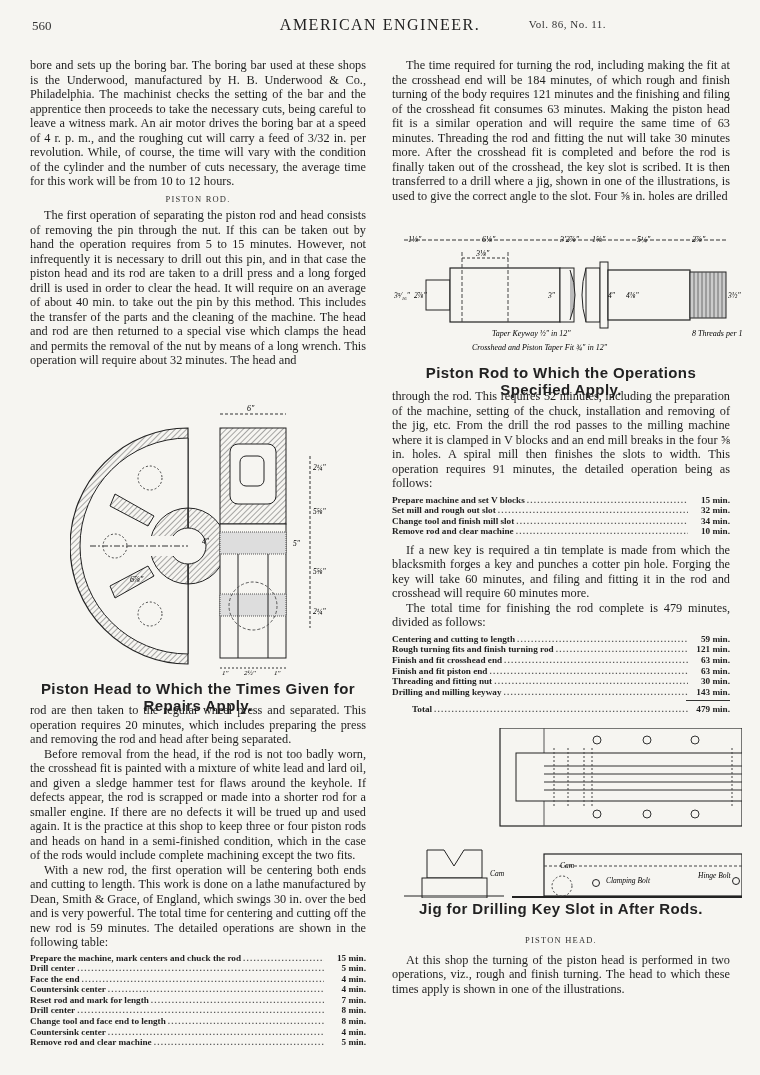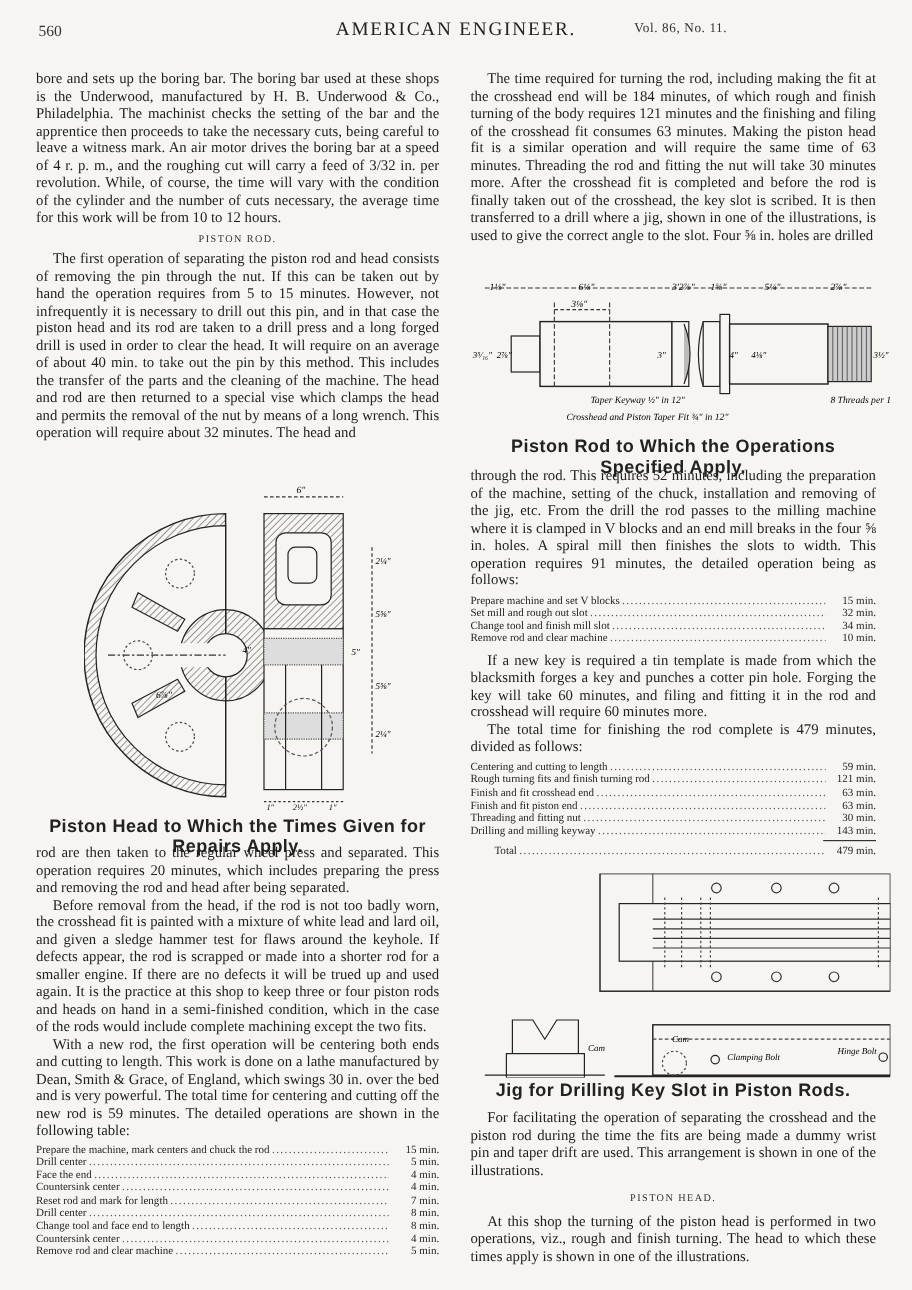--- a/index.html
+++ b/index.html
@@ -17,21 +17,21 @@
 
   .col { position: absolute; font-size: 12.3px; line-height: 14.5px; text-align: justify; }
   .col p { margin: 0; }
   .col p.ind { text-indent: 14px; }
   .left { left: 30px; width: 336px; }
   .right { left: 392px; width: 338px; }
 
   .subhead { text-align: center; font-size: 8.5px; letter-spacing: 1.2px; margin: 3px 0 2px 0; color: #333; font-family: Liberation Serif, serif; }
 
   .optable { font-size: 9.2px; line-height: 10.6px; margin: 0; }
-  .optable .row { display: flex; align-items: center; }
+  .optable .row { display: flex; align-items: center; font-weight: bold; }
   .optable .lbl { white-space: nowrap; }
   .optable .dots { flex: 1; overflow: hidden; white-space: nowrap; margin: 0 2px; color: #555; }
   .optable .dots::after { content: "........................................................................................................................................................"; letter-spacing: 1.2px; }
   .optable .val { white-space: nowrap; text-align: right; min-width: 40px; }
   .totalrule { border-top: 1px solid #333; width: 44px; margin: 3px 0 3px auto; }
   .optable .row.total .lbl { padding-left: 20px; }
 
   .caption { position: absolute; font-family: Liberation Sans, sans-serif; font-weight: bold; font-size: 15px; letter-spacing: 0.4px; text-align: center; color: #222; }
   .fig { position: absolute; }
   .fig svg { display: block; }
@@ -313,19 +313,18 @@
     <line x1="152" y1="138" x2="350" y2="138" stroke="#444" stroke-dasharray="3,2"></line>
     <line x1="120" y1="169" x2="350" y2="169" stroke="#222" stroke-width="2"></line>
     <circle cx="170" cy="158" r="10" fill="none" stroke="#444" stroke-dasharray="2,2"></circle>
     <text x="168" y="140" font-size="7.5" class="svgtxt">Cam</text>
     <circle cx="204" cy="155" r="3.5" fill="none" stroke="#222"></circle>
     <text x="214" y="155" font-size="7.5" class="svgtxt">Clamping Bolt</text>
     <circle cx="344" cy="153" r="3.5" fill="none" stroke="#222"></circle>
     <text x="306" y="150" font-size="7.5" class="svgtxt">Hinge Bolt</text>
   </svg>
 </div>
-<div class="caption" style="left:392px; width:338px; top:900px;">Jig for Drilling Key Slot in Piston Rods.</div>
+<div class="caption" style="left:392px; width:338px; top:900px;">Jig for Drilling Key Slot in After Rods.</div>
 
 <div class="col right" style="top:924px;">
-  <p class="ind">For facilitating the operation of separating the crosshead and the piston rod during the time the fits are being made a dummy wrist pin and taper drift are used. This arrangement is shown in one of the illustrations.</p>
   <div class="subhead" style="margin:9px 0 5px 0;">PISTON HEAD.</div>
   <p class="ind">At this shop the turning of the piston head is performed in two operations, viz., rough and finish turning. The head to which these times apply is shown in one of the illustrations.</p>
 </div>
 
 </body></html>

